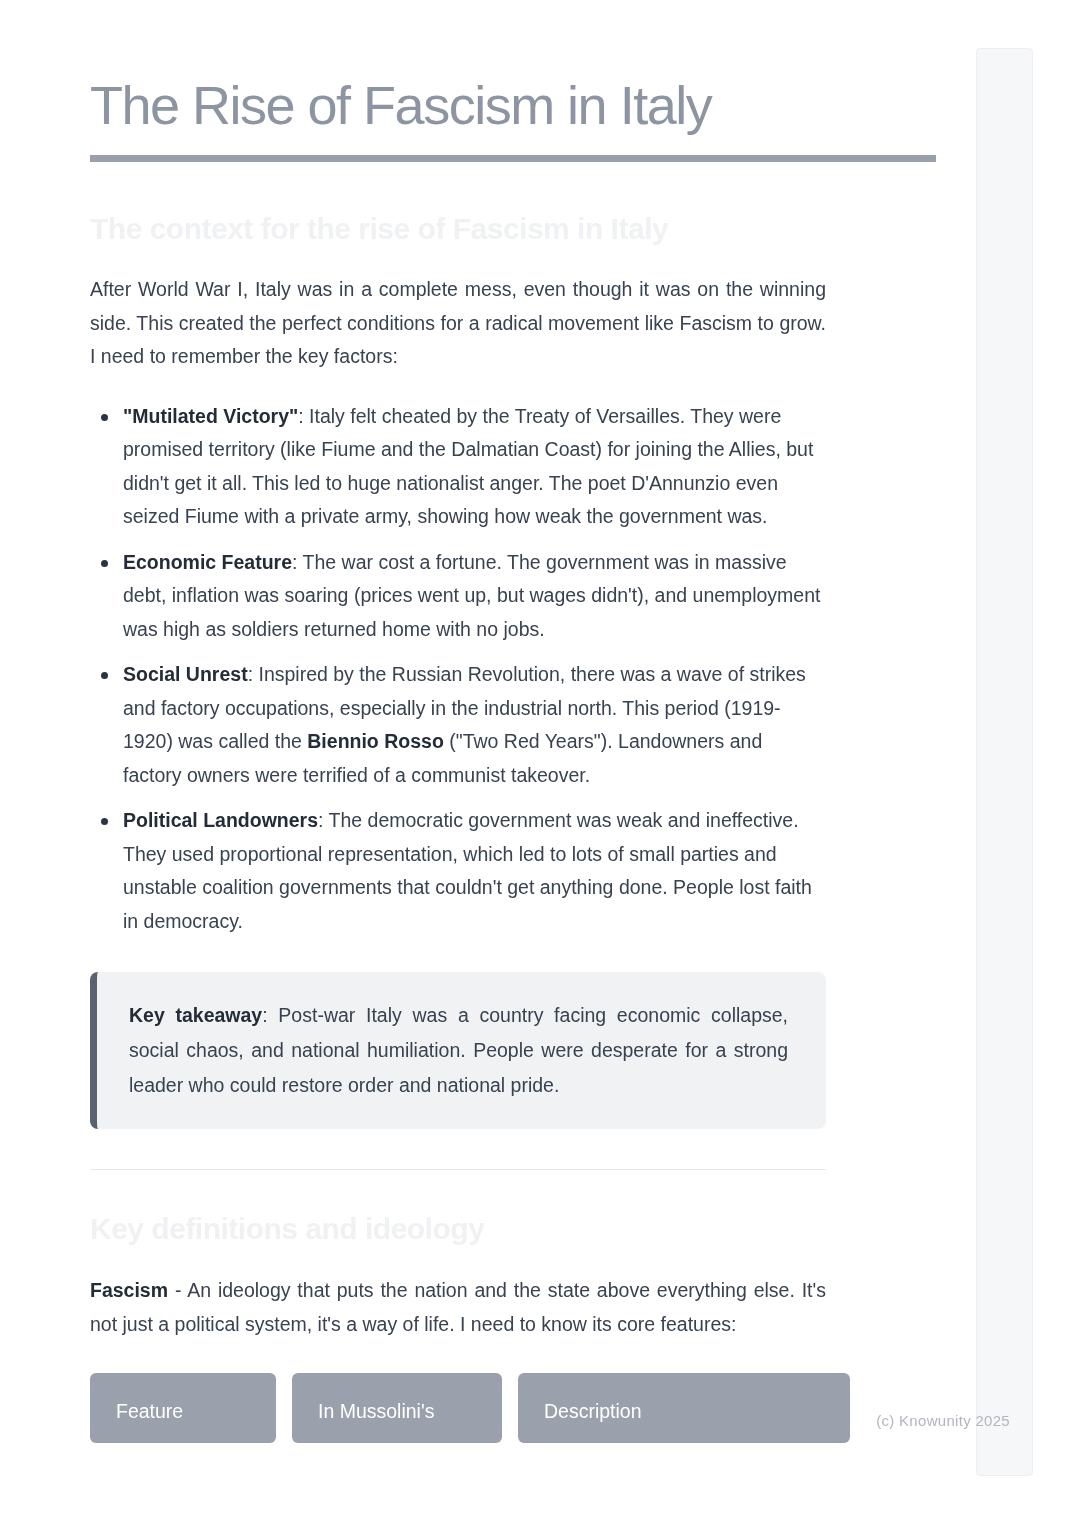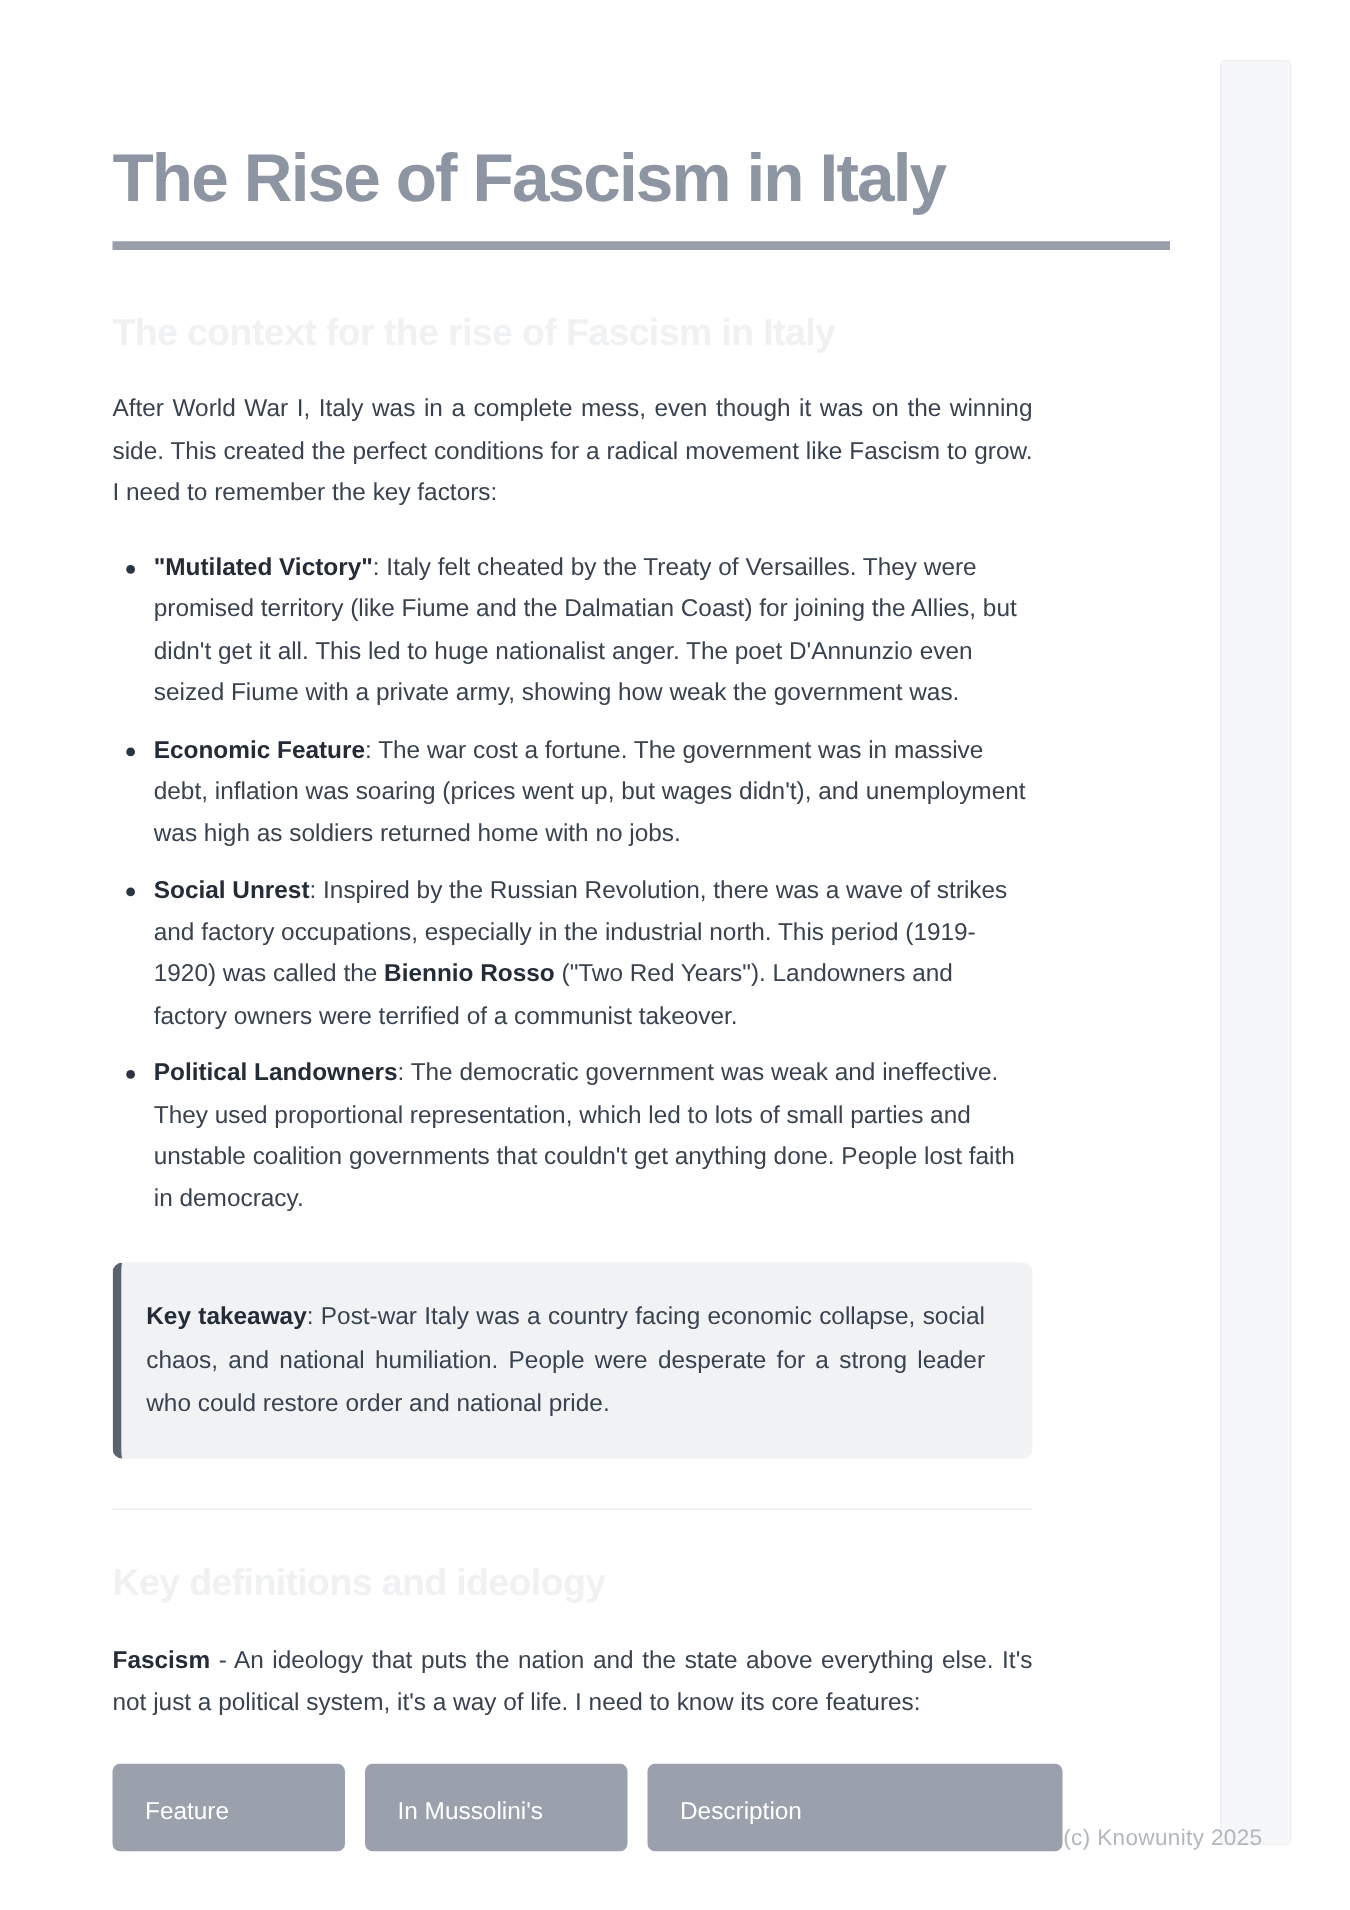--- a/index.html
+++ b/index.html
@@ -18,23 +18,23 @@
     background:var(--scrollbar-track, #f6f7f8);
     border:1px solid #eeeef1;
     border-radius:4px;
   }
   .content {
     position:absolute;
     left:90px; top:0;
     width:846px;
   }
   h1.doc-title {
-    margin-top:114px;
+    margin-top:76px;
     font-size:54px;
-    font-weight:bold;
+    font-weight:normal;
     letter-spacing:-1.5px;
     color:var(--title-gray, #8e95a2);
     line-height:1.1;
   }
   .title-rule {
     margin-top:20px;
     width:846px; height:7px;
     background:var(--rule-gray, #9aa0ab);
   }
   h2.ghost {
@@ -75,21 +75,21 @@
     font-size:19.5px;
     line-height:33.5px;
     color:var(--body-text, #384250);
   }
   .takeaway {
     margin-top:34px;
     width:736px;
     background:var(--callout-bg, #f0f2f3);
     border-left:7px solid var(--callout-border, #59626f);
     border-radius:8px;
-    padding:26px 38px 26px 20px;
+    padding:26px 38px 26px 32px;
   }
   .takeaway p {
     font-size:19.5px;
     line-height:35px;
     color:var(--body-text, #384250);
   }
   .divider {
     margin-top:40px;
     width:736px; height:1px;
     border:none;
@@ -110,23 +110,23 @@
     font-size:19.5px;
     display:flex;
     align-items:center;
     padding:6px 0 0 26px;
   }
   .th.c1 { flex:0 0 186px; }
   .th.c2 { flex:0 0 332px; }
   .th.c3 { flex:0 0 210px; }
   .footer {
     position:absolute;
-    top:1460px;
+    top:1412px;
     right:70px;
-    font-size:18px;
+    font-size:15px;
     color:var(--footer-gray, #b2b6be);
     letter-spacing:0.3px;
   }
 </style>
 </head>
 <body>
 
 <div class="scroll-track"></div>
 
 <main class="content">

